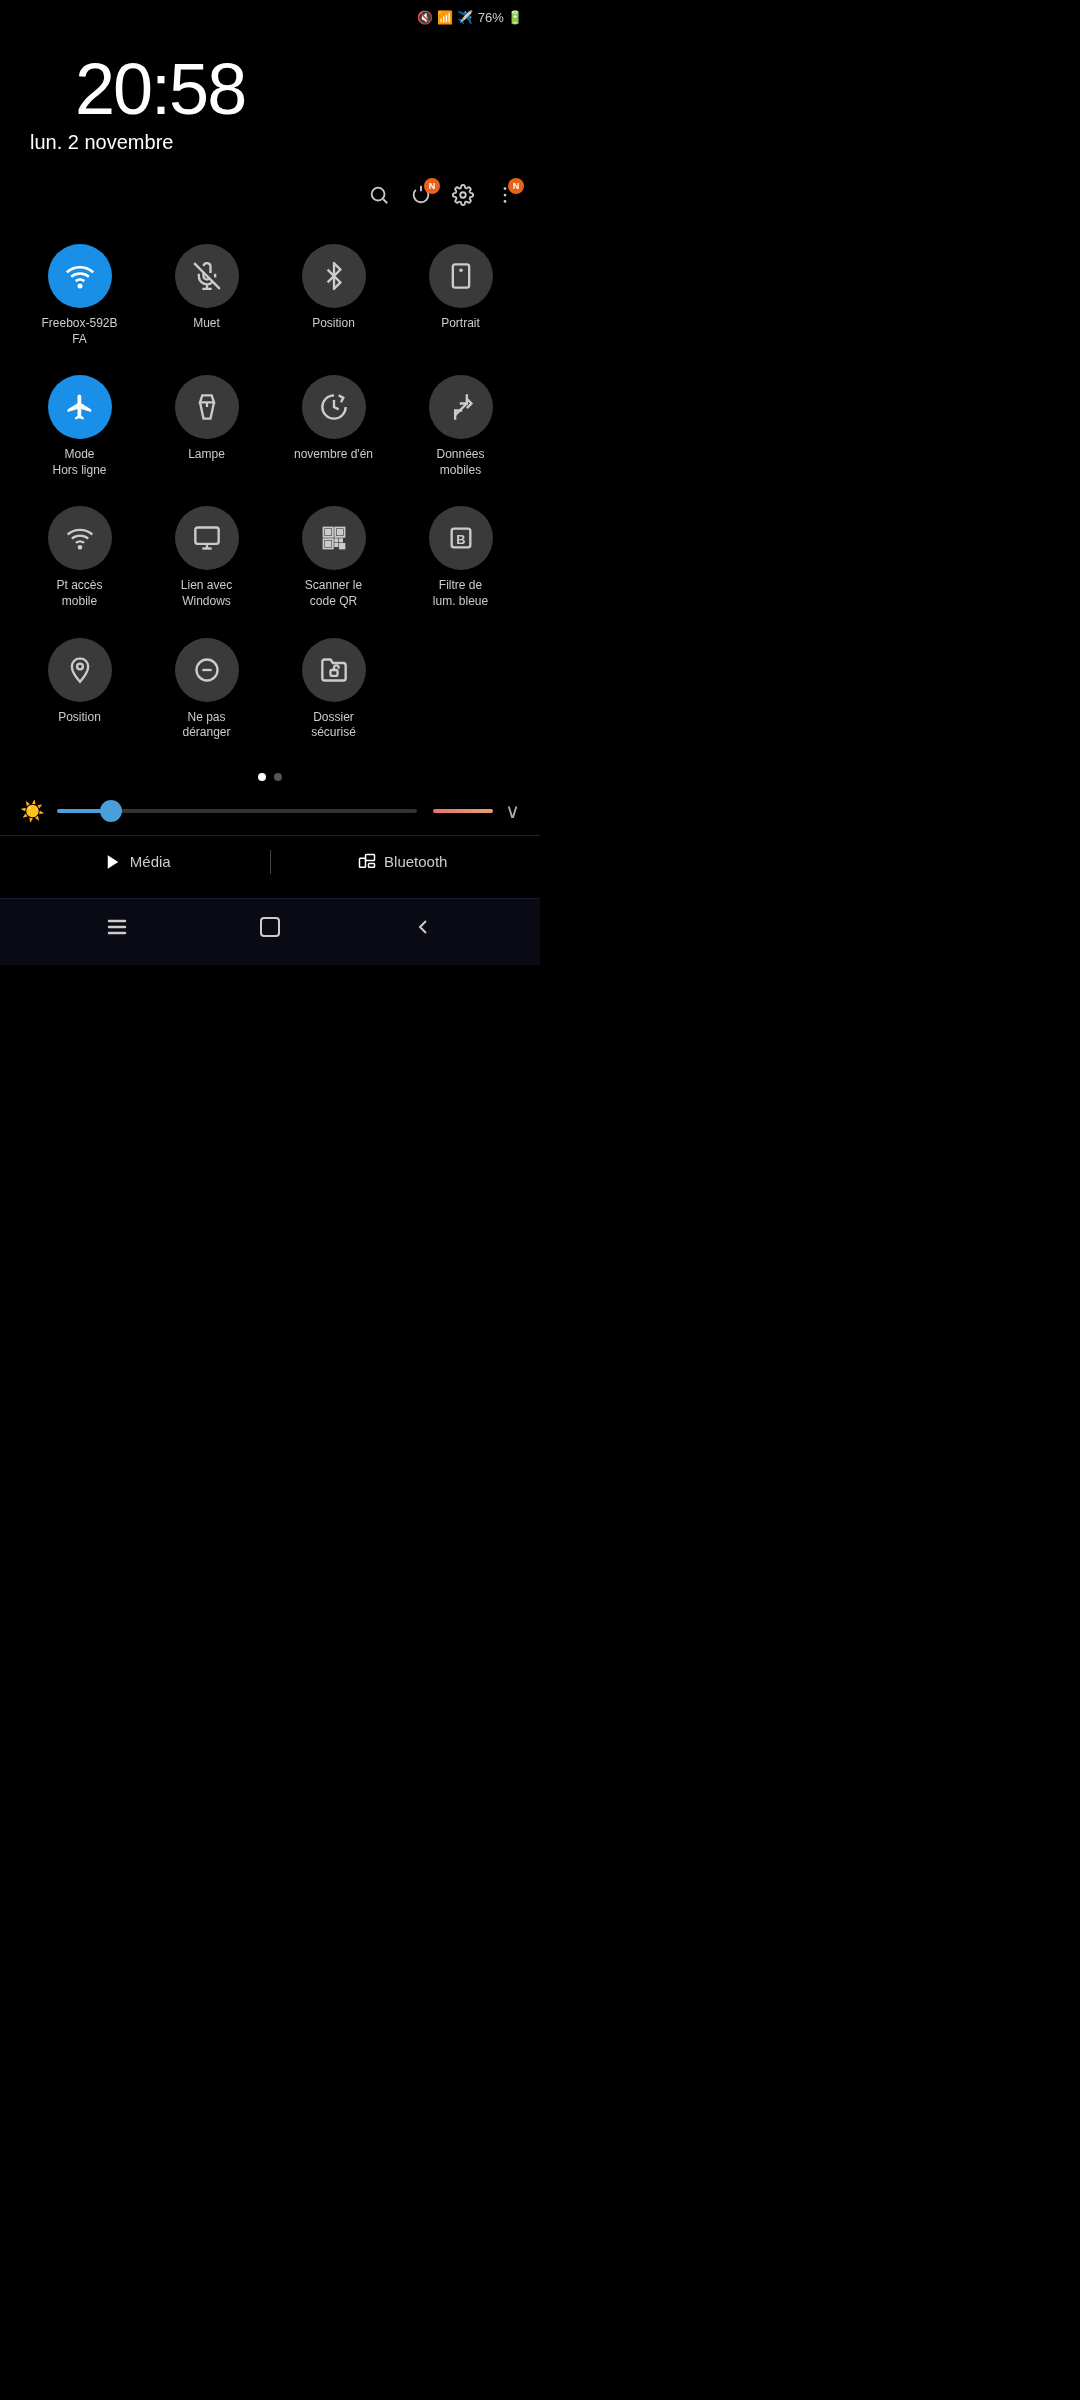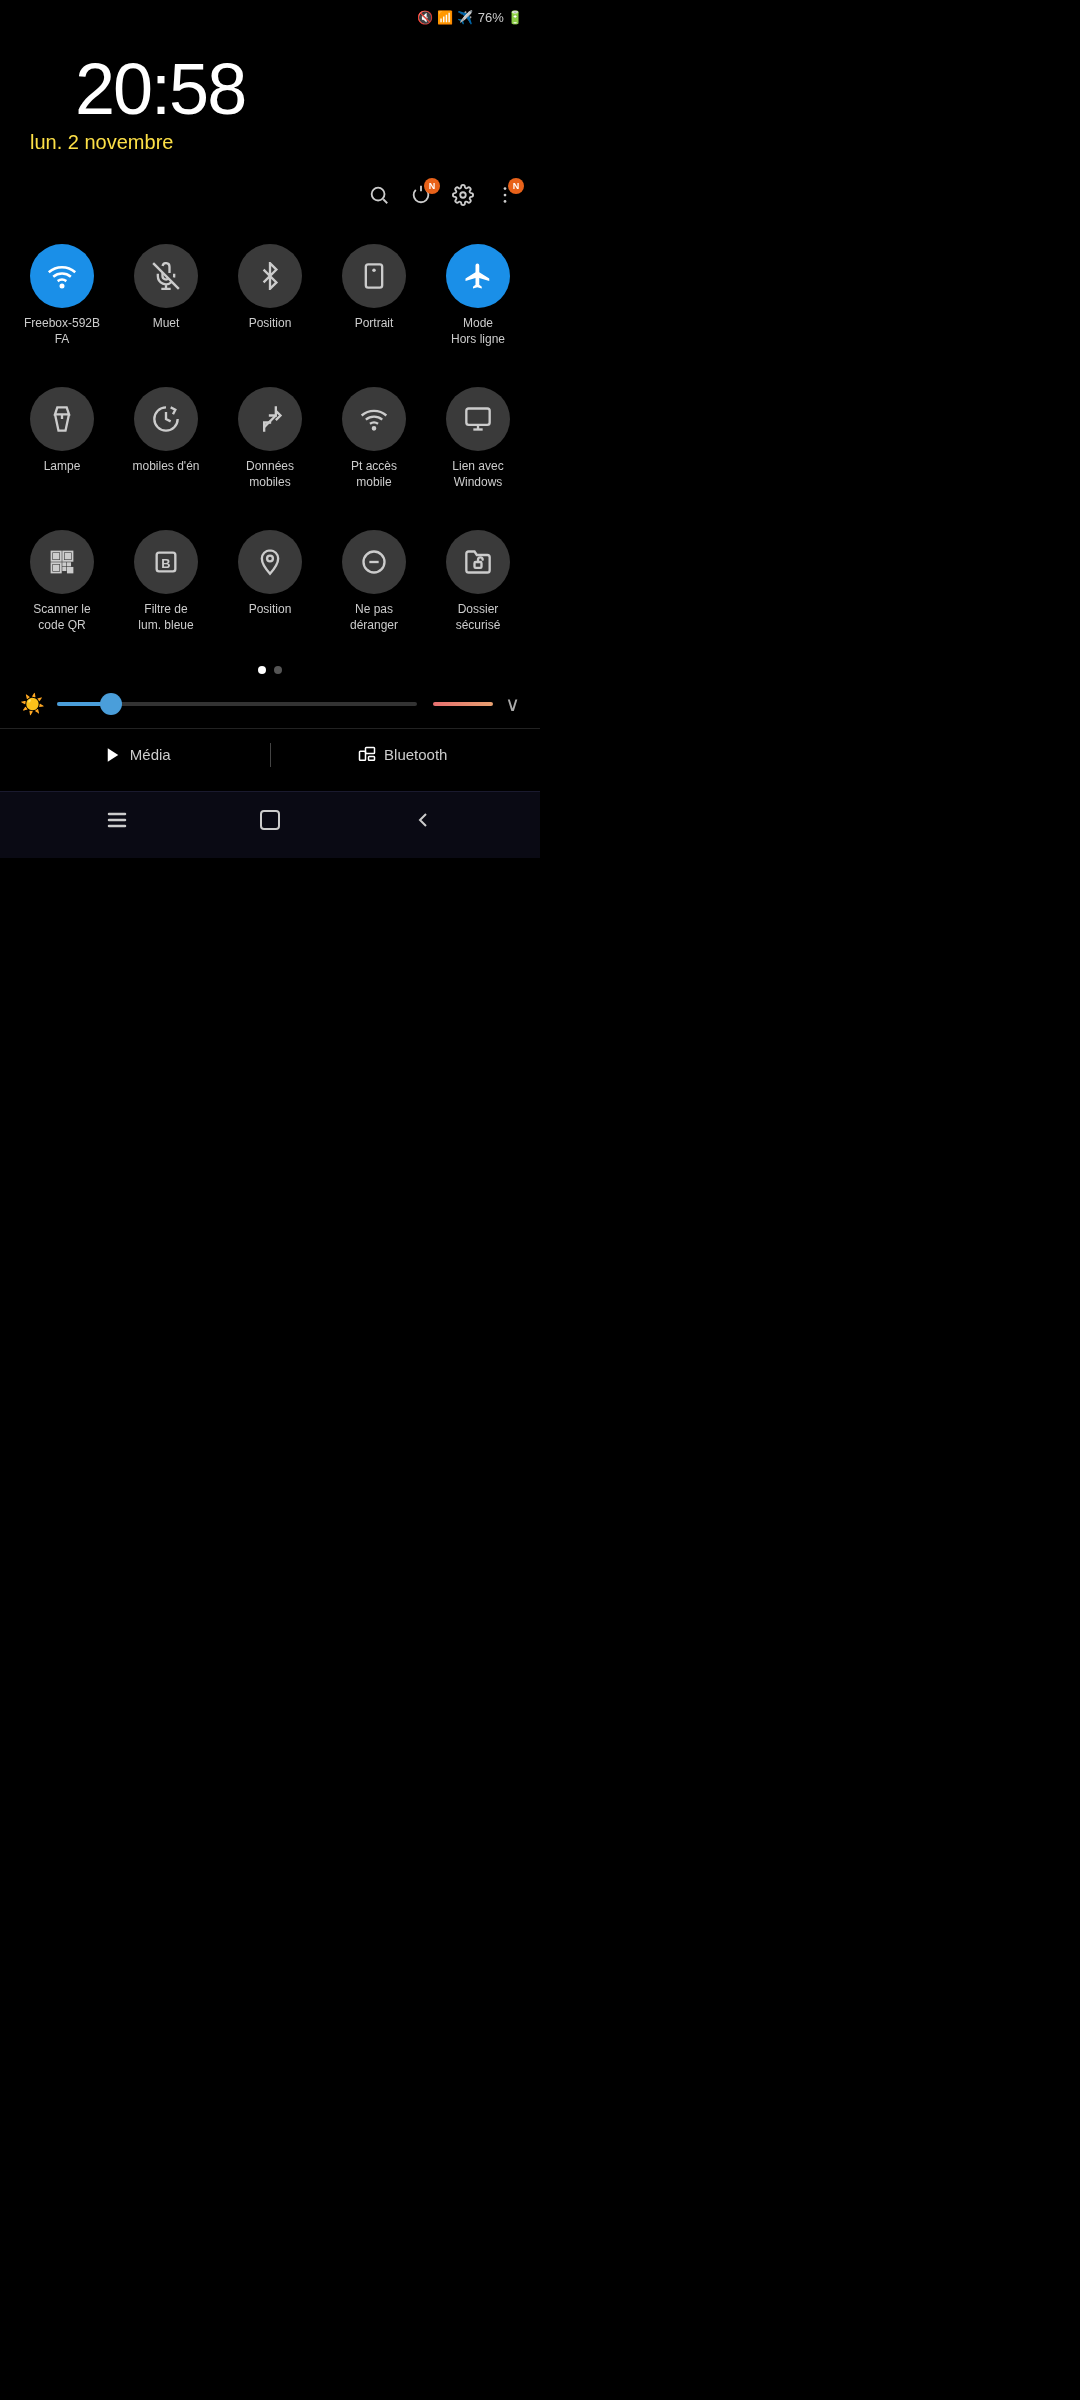--- a/index.html
+++ b/index.html
@@ -39,21 +39,21 @@
       font-size: 72px;
       font-weight: 200;
       line-height: 1;
       letter-spacing: -2px;
       margin-left: 45px;
     }
     .date-display {
       font-size: 20px;
       font-weight: 300;
       margin-top: 6px;
-      color: #fde047;
+      color: #ffffff;
     }
 
     
     .qs-header {
       display: flex;
       justify-content: flex-end;
       align-items: center;
       padding: 20px 24px 10px;
       gap: 20px;
     }
@@ -75,22 +75,22 @@
       font-size: 9px;
       display: flex;
       align-items: center;
       justify-content: center;
       font-weight: bold;
     }
 
     
     .qs-grid {
       display: grid;
-      grid-template-columns: repeat(5, 1fr);
-      gap: 12px;
+      grid-template-columns: repeat(4, 1fr);
+      gap: 0;
       padding: 8px 16px;
     }
     .qs-item {
       display: flex;
       flex-direction: column;
       align-items: center;
       padding: 14px 4px;
       cursor: pointer;
     }
     .qs-circle {
@@ -330,21 +330,21 @@
   </div>
 
   <div class="qs-item">
     <div class="qs-circle">
       <svg width="28" height="28" viewBox="0 0 24 24" fill="none" stroke="#ccc" stroke-width="2">
         <path d="M12 2a10 10 0 1 0 10 10"></path>
         <path d="M12 6v6l4 2"></path>
         <path d="M16 2l4 2-2 4"></path>
       </svg>
     </div>
-    <div class="qs-label">mobiles d'én</div>
+    <div class="qs-label">novembre d'én</div>
   </div>
 
   <div class="qs-item">
     <div class="qs-circle">
       <svg width="28" height="28" viewBox="0 0 24 24" fill="none" stroke="#ccc" stroke-width="2">
         <polyline points="17 1 17 9 11 9"></polyline>
           <polyline points="7 23 7 15 13 15"></polyline>
         <path d="M17 9L7 19M17 5l4 4-4 4"></path>
       </svg>
     </div>

